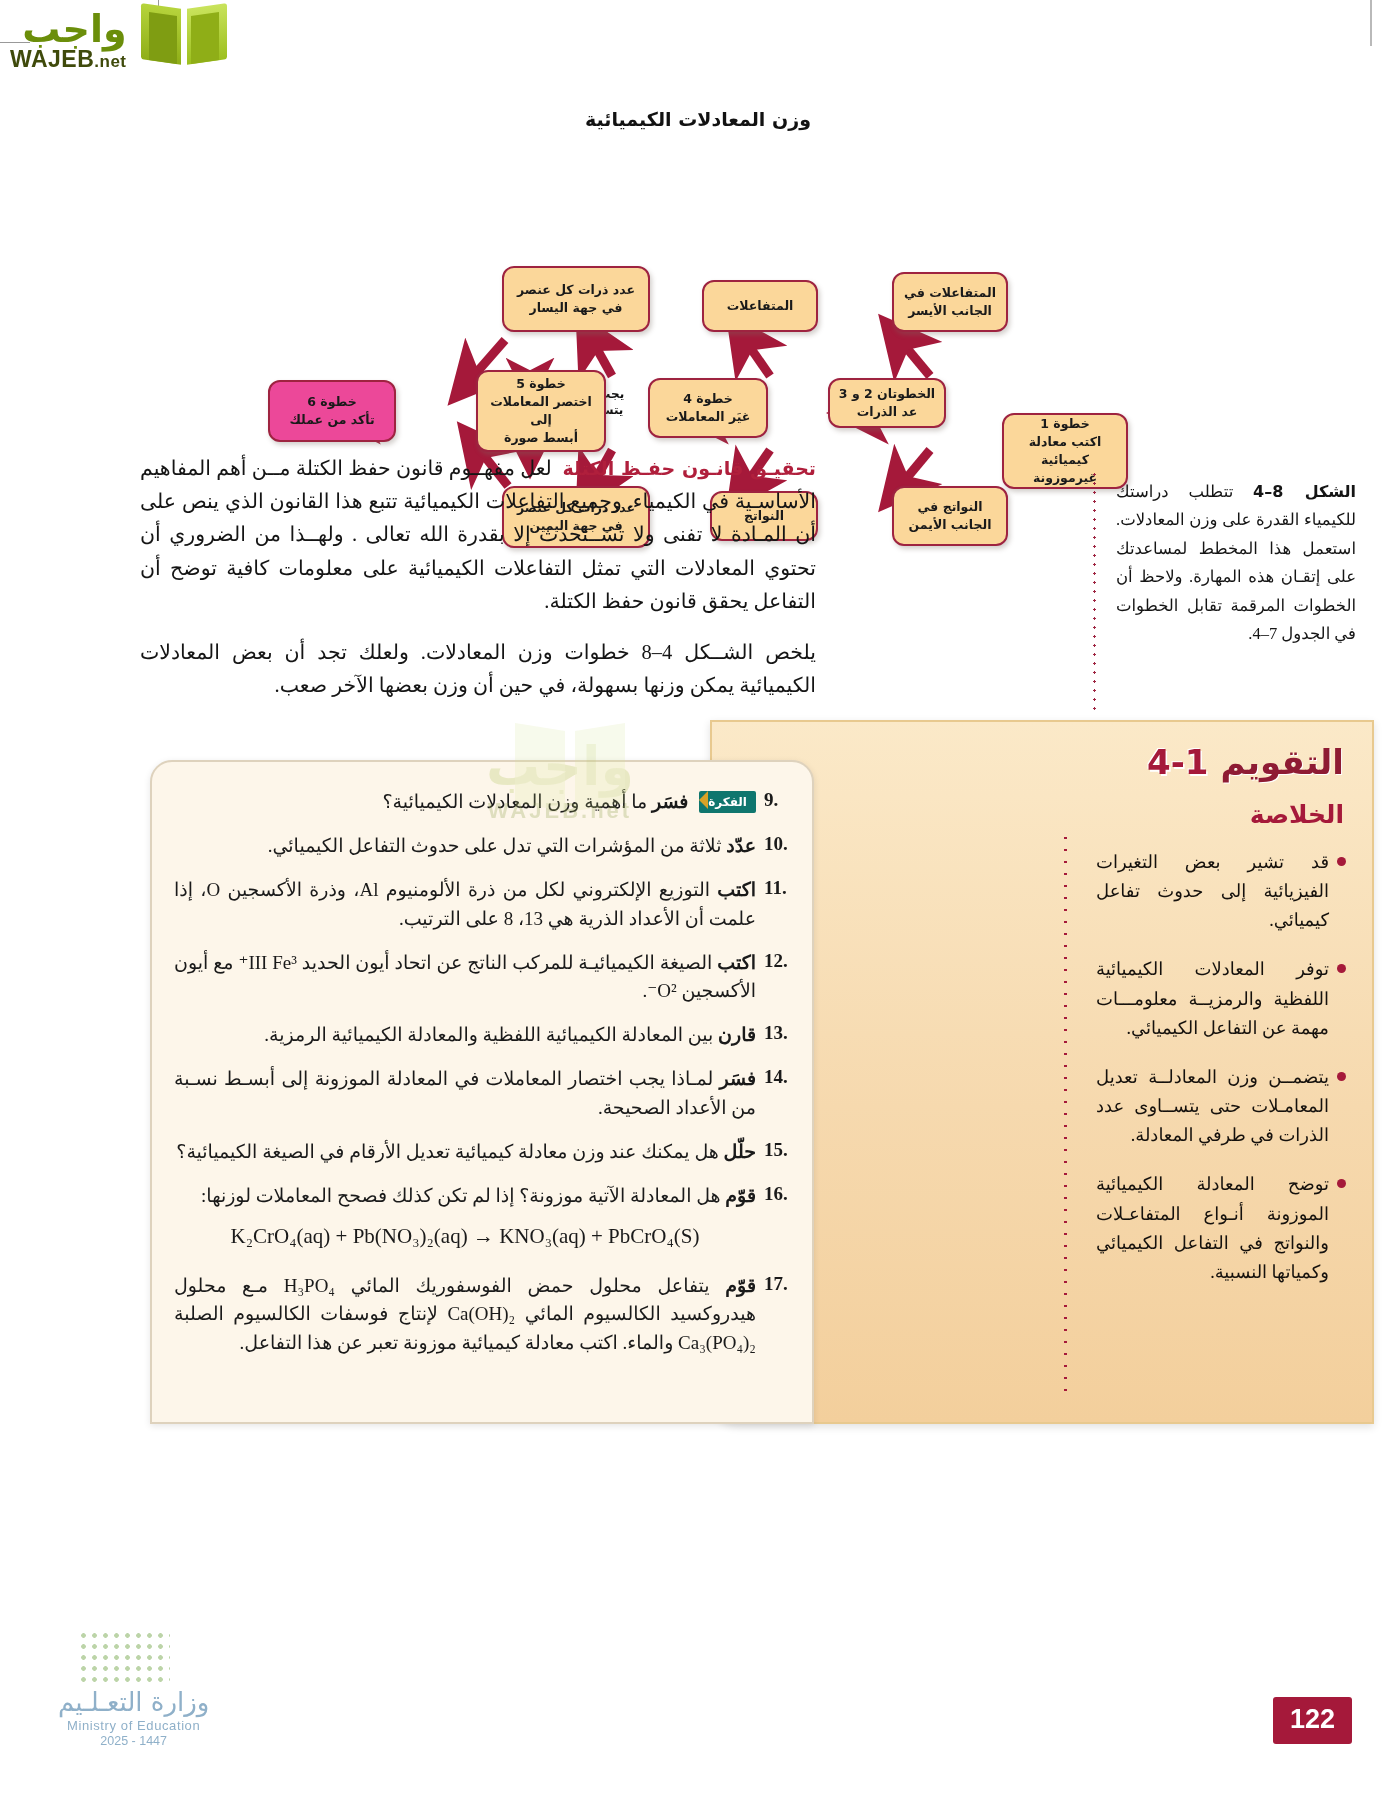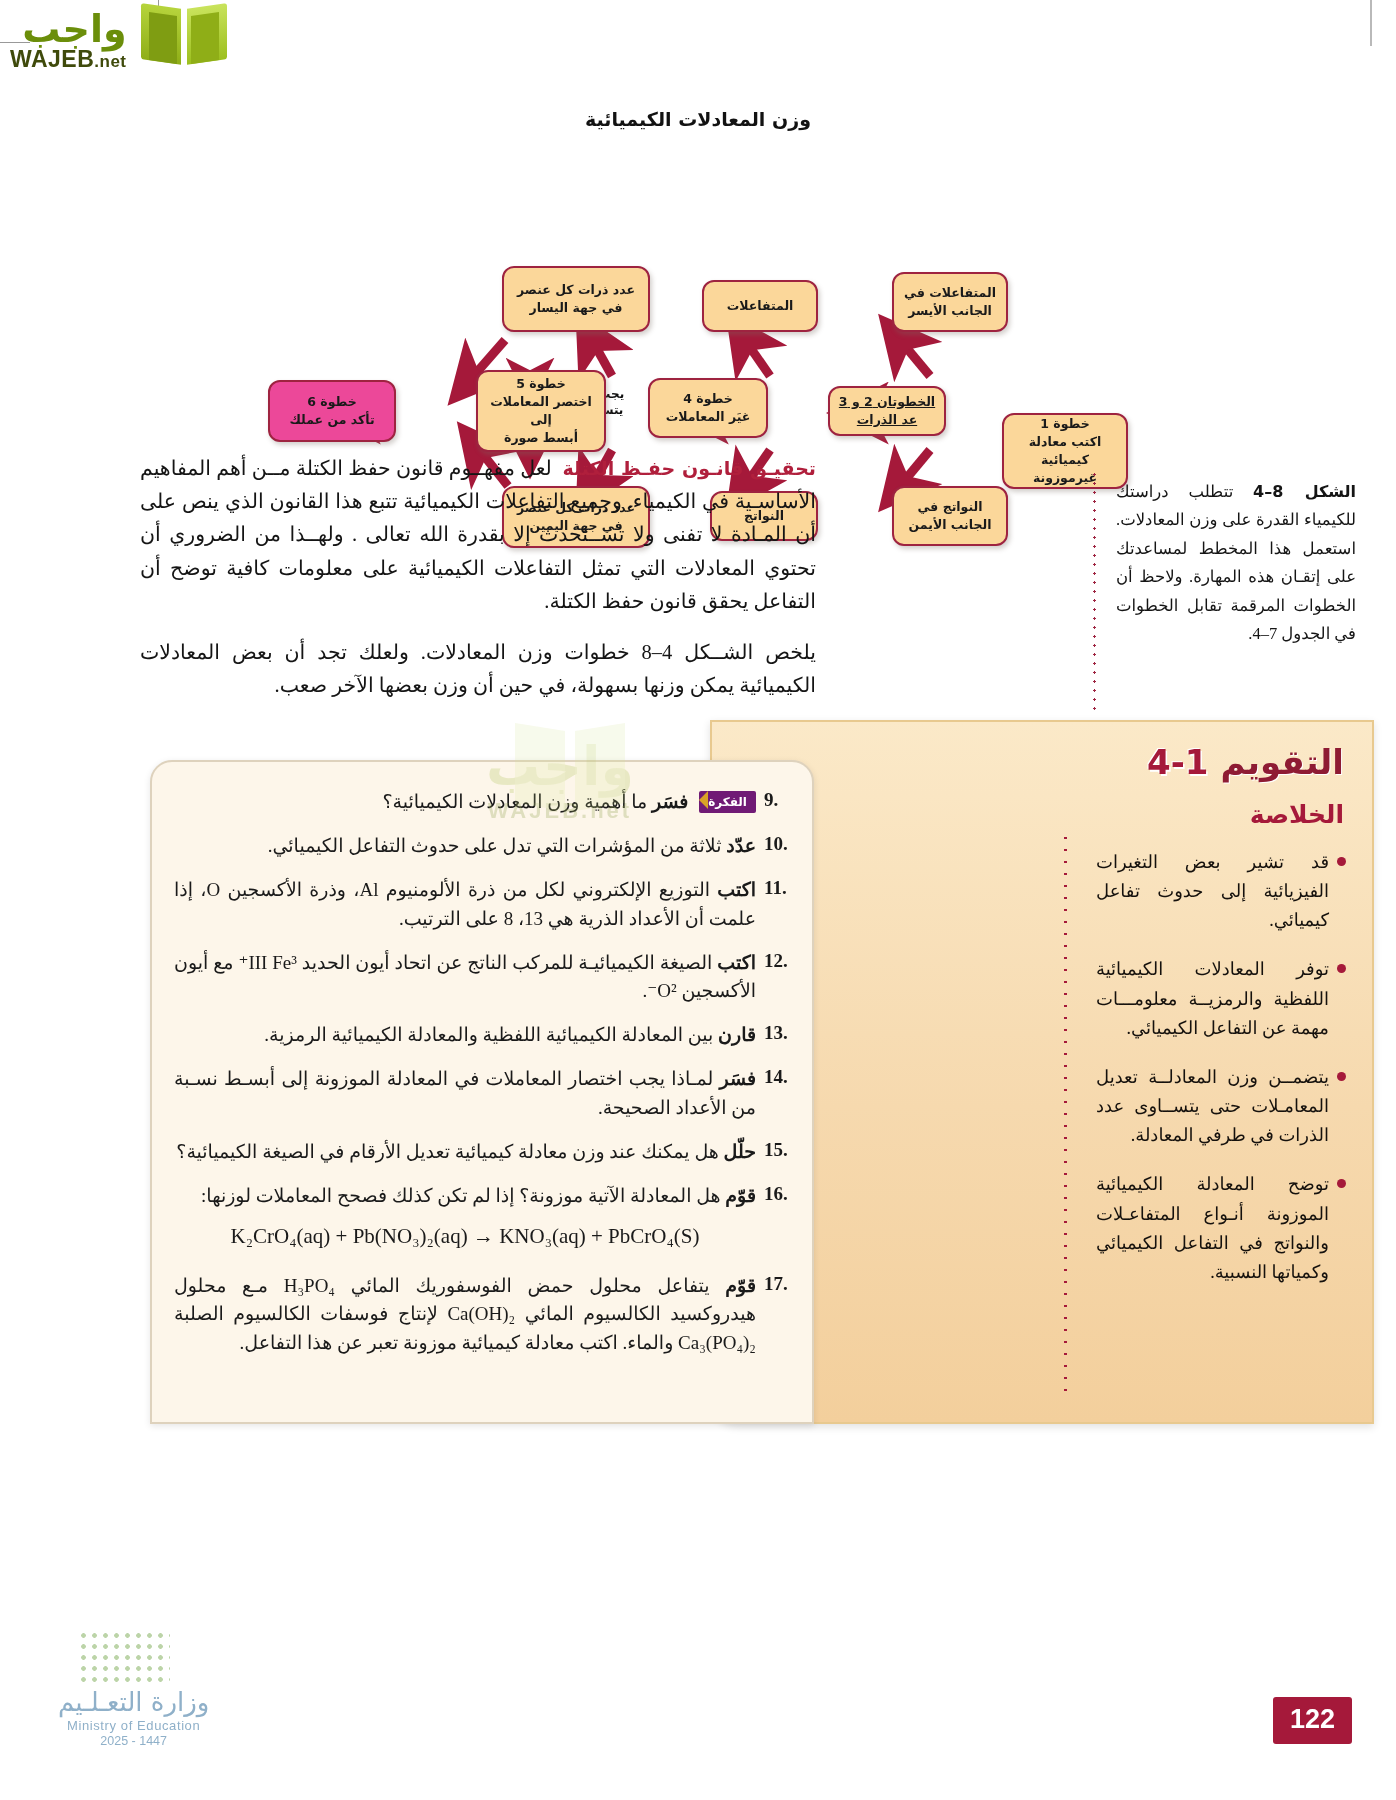--- a/index.html
+++ b/index.html
@@ -83,21 +83,21 @@
   .qpanel{position:absolute;left:150px;top:760px;width:660px;height:660px;
     background:#fdf6ea;border:2px solid #ded2bd;border-radius:22px 22px 0 0;
     box-shadow:0 2px 7px rgba(0,0,0,.10);}
   .qlist{position:absolute;right:14px;left:22px;top:26px;direction:rtl;}
   .q{display:flex;direction:rtl;margin-bottom:15px;align-items:flex-start;}
   .qnum{flex:0 0 auto;width:34px;text-align:left;font-family:"Liberation Serif","DejaVu Serif",serif;
     font-size:19px;font-weight:bold;direction:ltr;padding-top:1px;}
   .qtxt{flex:1 1 auto;font-family:"Liberation Serif","DejaVu Serif",serif;font-size:19px;line-height:1.52;
     text-align:justify;padding-right:8px;}
   .qtxt b{font-weight:bold;}
-  .badge{display:inline-block;background:#701a75;color:#fff;font-family:"DejaVu Sans","Liberation Sans",sans-serif;
+  .badge{display:inline-block;background:#0f766e;color:#fff;font-family:"DejaVu Sans","Liberation Sans",sans-serif;
     font-size:12px;font-weight:bold;padding:2px 9px;border-radius:2px;vertical-align:2px;margin-left:6px;
     position:relative;}
   .badge:after{content:"";position:absolute;left:-9px;top:0;border:9px solid transparent;border-right-color:#d9a227;}
   .eq{direction:ltr;text-align:center;font-family:"Liberation Serif","DejaVu Serif",serif;font-size:21px;margin:10px 0 4px 0;}
 
   
   .wm{position:absolute;left:395px;top:735px;width:330px;height:130px;opacity:.30;pointer-events:none;}
   .wm .wtxt{font-family:"DejaVu Sans","Liberation Sans",sans-serif;font-size:54px;font-weight:bold;color:#b9c96a;direction:rtl;text-align:center;}
   .wm .wtxt2{font-family:"Liberation Sans",sans-serif;font-size:22px;font-weight:bold;color:#9aa85a;letter-spacing:3px;text-align:center;direction:ltr;}
   .wm-book{position:absolute;left:120px;top:-8px;width:110px;height:86px;opacity:.55;}
@@ -193,21 +193,21 @@
       <span style="white-space:pre-line">المتفاعلات في
 الجانب الأيسر</span>
     </div>
 
     <div class="node" style="right:268px;top:265px;width:126px;height:76px;margin-top:40px;">
       <span style="white-space:pre-line">خطوة 1
 اكتب معادلة كيميائية
 غيرموزونة</span>
     </div>
 
-    <div class="node" style="right:450px;top:278px;width:118px;height:50px;text-decoration:underline;">
+    <div class="node" style="right:450px;top:270px;width:118px;height:50px;">
       <span style="white-space:pre-line">الخطوتان 2 و 3
 عد الذرات</span>
     </div>
 
     <div class="node" style="right:628px;top:270px;width:120px;height:60px;">
       <span style="white-space:pre-line">خطوة 4
 غيَر المعاملات</span>
     </div>
 
     <div class="lbl" style="right:764px;top:278px;width:60px;white-space:pre-line;">يجب أن

